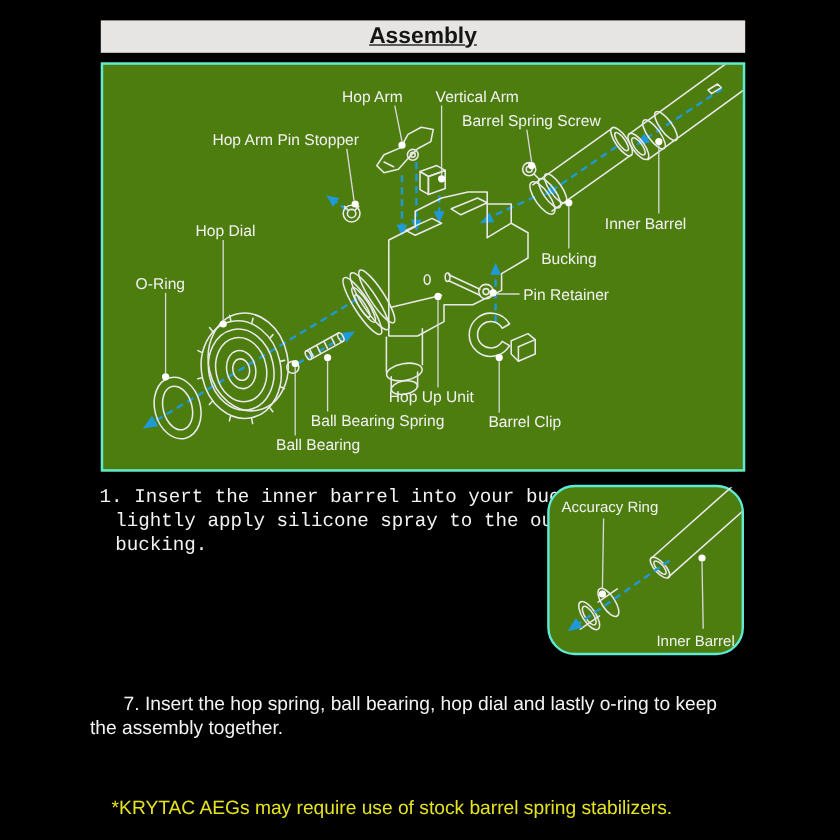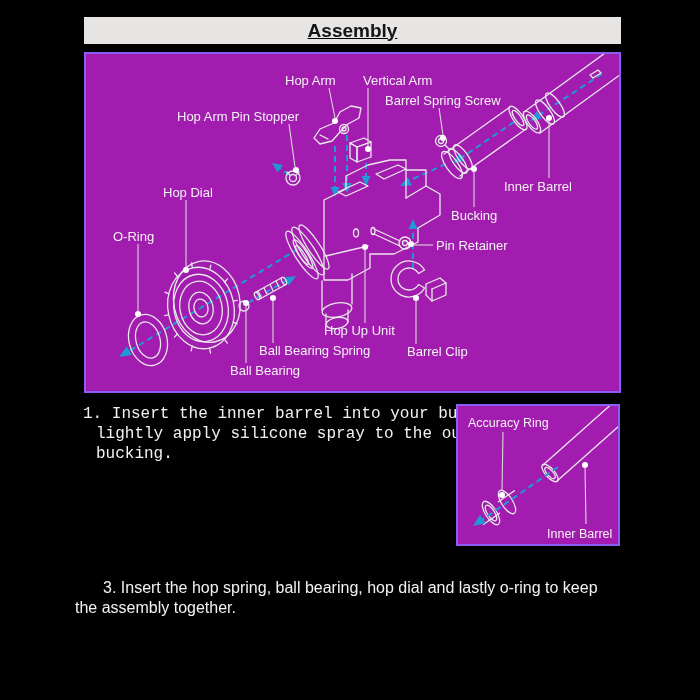--- a/index.html
+++ b/index.html
@@ -1,23 +1,23 @@
 <!DOCTYPE html>
 <html style="--page_bg: #000000; --title_bg: #e6e5e3; --arrow_blue: #1f9ad6; --footnote_yellow: #e5e31f;"><head>
 <meta charset="utf-8">
 <style>
   html,body{margin:0;padding:0;background:#000;}
   #page{position:relative;width:700px;height:700px;background:var(--page_bg,#000);
         font-family:"Liberation Sans",sans-serif;overflow:hidden;}
   #title-bar{position:absolute;left:84px;top:17px;width:537px;height:27px;
         background:var(--title_bg,#e6e5e3);display:flex;align-items:center;justify-content:center;text-decoration:underline;}
   #title-bar span{font-size:19px;font-weight:bold;color:#151515;}
-  .panel{position:absolute;border:2px solid #8b5cf6;background:#a21caf;box-sizing:border-box;}
+  .panel{position:absolute;border:2px solid #5eead4;background:#4d7c0f;box-sizing:border-box;}
   #diagram-panel{left:84px;top:52px;width:537px;height:341px;}
-  #inset-panel{left:456px;top:404px;width:164px;height:142px;}
+  #inset-panel{left:456px;top:404px;width:164px;height:142px;border-radius:23px;}
   svg{display:block;}
   .w{stroke:#e9e9e9;fill:none;stroke-width:1.3;stroke-linejoin:round;stroke-linecap:round;}
   .bd{stroke:var(--arrow_blue,#1f9ad6);stroke-width:2;fill:none;stroke-dasharray:6 4;stroke-linecap:butt;}
   .bh{fill:var(--arrow_blue,#1f9ad6);stroke:none;}
   .ld{stroke:#d9d9d9;stroke-width:1.1;fill:none;}
   .dot{fill:#ffffff;stroke:none;}
   text.lbl{fill:#f2f2f2;font-family:"Liberation Sans",sans-serif;font-size:13px;}
   text.lbl-s{fill:#f2f2f2;font-family:"Liberation Sans",sans-serif;font-size:12.5px;}
   .instr{position:absolute;color:#f2f2f2;font-size:16px;line-height:20px;
          white-space:pre-line;width:560px;}
@@ -234,21 +234,21 @@
       <text class="lbl" x="322" y="333">Hop Up Unit</text>
       <text class="lbl" x="257" y="353">Ball Bearing Spring</text>
       <text class="lbl" x="228" y="373">Ball Bearing</text>
       <text class="lbl" x="405" y="354">Barrel Clip</text>
     </svg>
   </div>
 
   <div class="instr hang" style="top:404px">1. Insert the inner barrel into your bucking, and
 lightly apply silicone spray to the outside of the
 bucking.</div>
-  <div class="instr flush" style="top:578px">3. Insert the hop spring, ball bearing, hop dial and lastly o-ring to keep
+  <div class="instr flush" style="top:578px">7. Insert the hop spring, ball bearing, hop dial and lastly o-ring to keep
 the assembly together.</div>
 
   <div id="inset-panel" class="panel">
     <svg width="160" height="138" viewBox="456 405 160 138">
       <g>
         <line class="w" x1="613" y1="400" x2="541" y2="464"></line>
         <line class="w" x1="627" y1="416" x2="555" y2="480"></line>
         <ellipse class="w" cx="548" cy="472" rx="4.5" ry="11" transform="rotate(-42 548 472)"></ellipse>
         <ellipse class="w" cx="548" cy="472" rx="2.8" ry="7" transform="rotate(-42 548 472)"></ellipse>
       </g>
@@ -267,14 +267,15 @@
         <line class="ld" x1="501" y1="431" x2="500" y2="490"></line>
           <circle class="dot" cx="500" cy="494" r="3"></circle>
         <line class="ld" x1="583" y1="467" x2="584" y2="523"></line>
           <circle class="dot" cx="583" cy="464" r="3"></circle>
       </g>
       <text class="lbl-s" x="466" y="426">Accuracy Ring</text>
       <text class="lbl-s" x="545" y="537">Inner Barrel</text>
     </svg>
   </div>
 
+  <div id="footnote">*KRYTAC AEGs may require use of stock barrel spring stabilizers.</div>
 
 </div>
 
 </body></html>

